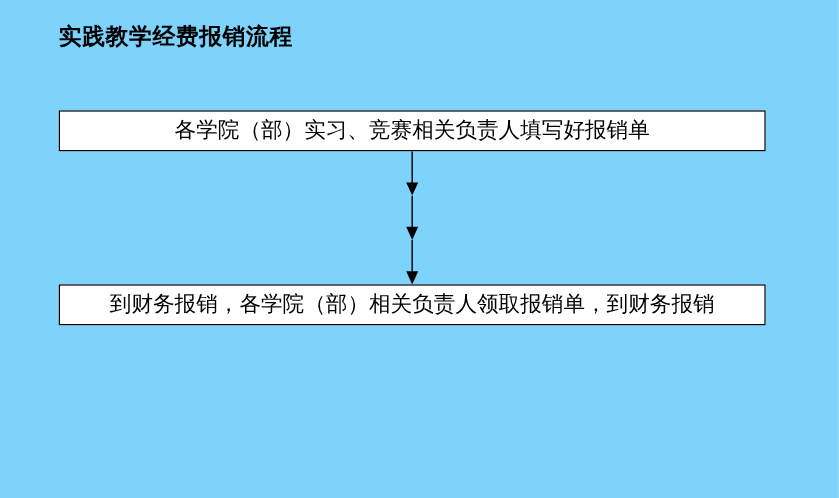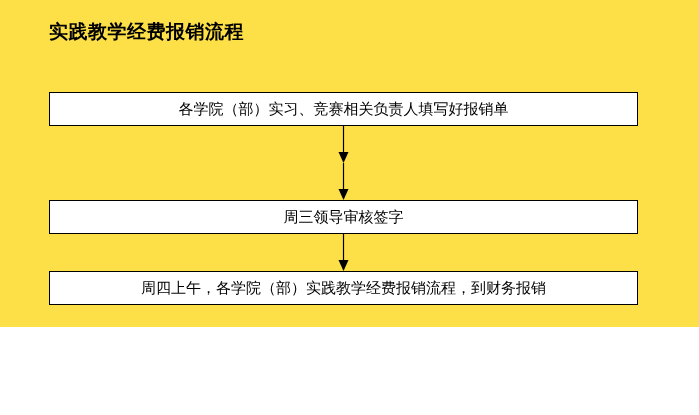--- a/index.html
+++ b/index.html
@@ -14,22 +14,22 @@
     overflow: hidden;
     font-family: "DejaVu Sans", "Liberation Sans", sans-serif;
     color: #000000;
   }
 
   #canvas {
     position: absolute;
     left: 0;
     top: 0;
     width: 699px;
-    height: 327px;
-    background: #fde047;
+    height: 415px;
+    background: #7dd3fc;
   }
 
   
   #chart-title {
     position: absolute;
     left: 49px;
     top: 20px;
     font-size: 19px;
     font-weight: bold;
     letter-spacing: 0.5px;
@@ -53,21 +53,21 @@
     width: 589px;
     height: 34px;
     border: 1px solid #000000;
     background: #ffffff;
     display: flex;
     align-items: center;
     justify-content: center;
   }
 
   .flow-node-label {
-    font-size: 15px;
+    font-size: 18px;
     line-height: 16px;
     color: #000000;
     white-space: nowrap;
     text-align: center;
   }
 
   
   .flow-connector {
     position: relative;
     width: 589px;
@@ -101,29 +101,26 @@
     </div>
 
 
     <div class="flow-connector">
       <svg class="conn-svg" width="589" height="37" viewBox="0 0 589 37">
         <line x1="294.5" y1="0" x2="294.5" y2="30" stroke="#000000" stroke-width="1.2"></line>
         <polygon points="294.5,37 289.5,26 299.5,26" fill="#000000"></polygon>
       </svg>
     </div>
 
-    <div class="flow-node">
-      <span class="flow-node-label">周三领导审核签字</span>
-    </div>
 
     <div class="flow-connector">
       <svg class="conn-svg" width="589" height="37" viewBox="0 0 589 37">
         <line x1="294.5" y1="0" x2="294.5" y2="30" stroke="#000000" stroke-width="1.2"></line>
         <polygon points="294.5,37 289.5,26 299.5,26" fill="#000000"></polygon>
       </svg>
     </div>
 
     <div class="flow-node">
-      <span class="flow-node-label">周四上午，各学院（部）实践教学经费报销流程，到财务报销</span>
+      <span class="flow-node-label">到财务报销，各学院（部）相关负责人领取报销单，到财务报销</span>
     </div>
 
   </div>
 </div>
 
 </body></html>

